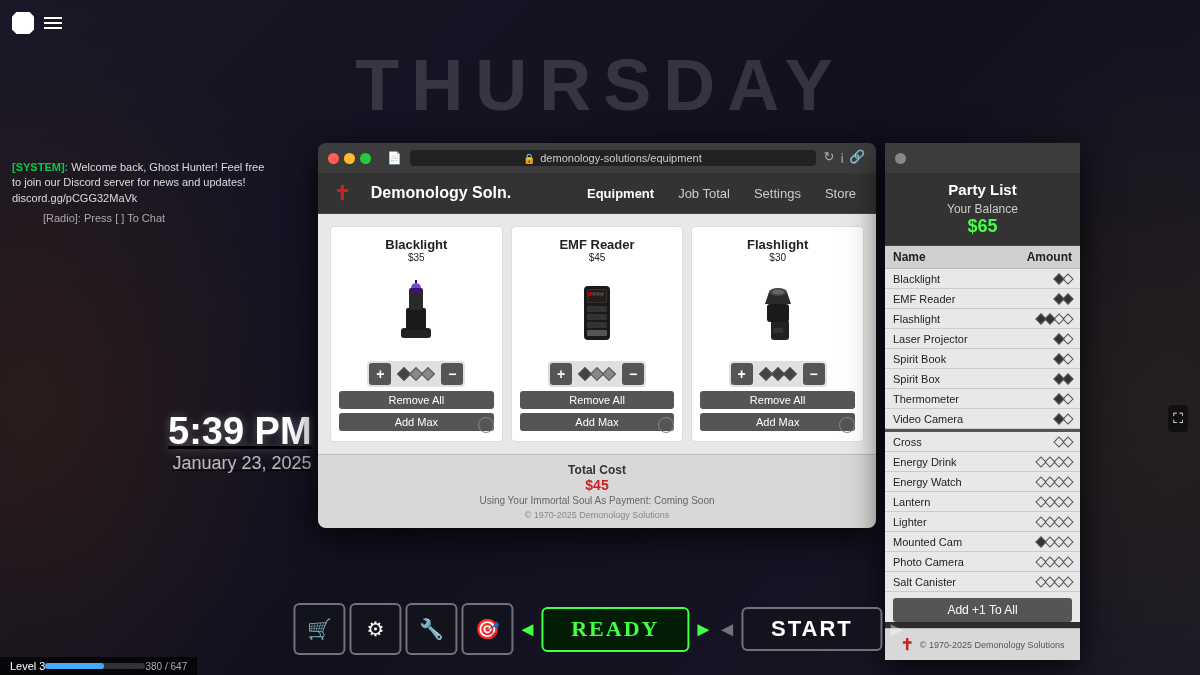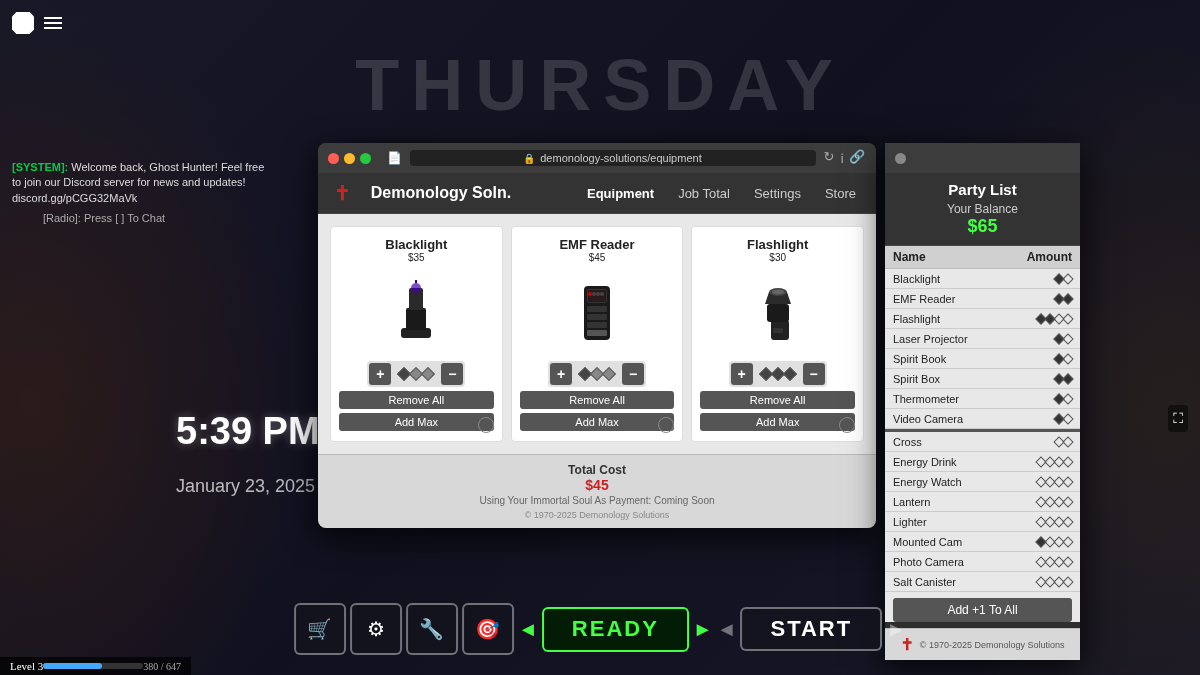--- a/index.html
+++ b/index.html
@@ -89,34 +89,34 @@
       margin-bottom: 6px;
     }
     .msg-prefix-system { color: #00cc44; font-weight: bold; }
     .msg-text { color: #dddddd; }
     .msg-radio { color: #aaaaaa; font-size: 11px; }
     .msg-prefix-radio { color: #aaaaaa; margin-left: 31px; }
 
     
     .clock {
       position: absolute;
-      left: 176px;
+      left: 168px;
       top: 410px;
-      text-align: left;
+      text-align: right;
+      text-decoration: underline;
     }
     .clock-time {
       font-size: 38px;
       font-weight: bold;
       color: white;
       text-shadow: 0 0 10px rgba(255,255,255,0.3);
     }
     .clock-date {
       font-size: 18px;
       color: rgba(255,255,255,0.7);
-      margin-top: 23px;
     }
 
     
     .cross-left {
       position: absolute;
       left: 320px;
       top: 455px;
       color: #cc0000;
       font-size: 30px;
       font-weight: bold;
@@ -429,21 +429,21 @@
       height: 45px;
       padding: 0 28px;
       background: rgba(0,30,0,0.85);
       border: 2px solid #44ff44;
       border-radius: 6px;
       color: #44ff44;
       font-size: 22px;
       font-weight: bold;
       cursor: pointer;
       letter-spacing: 2px;
-      display: flex; align-items: center; justify-content: center;
+      display: flex; align-items: center; justify-content: center; font-family: Liberation Serif, serif;
     }
     .toolbar-start {
       height: 44px;
       padding: 0 28px;
       background: rgba(20,20,30,0.85);
       border: 2px solid rgba(255,255,255,0.4);
       border-radius: 6px;
       color: white;
       font-size: 22px;
       font-weight: bold;
@@ -457,21 +457,21 @@
       font-weight: bold;
     }
     .toolbar-arrow.green { color: #44ff44; }
 
     
     .level-bar {
       position: absolute;
       bottom: 0; left: 0;
       background: rgba(0,0,0,0.7);
       padding: 3px 10px;
-      display: flex; align-items: center;  font-family: Liberation Serif, serif;
+      display: flex; align-items: center; 
     }
     .level-text { color: white; font-size: 11px; }
     .xp-bar-bg {
       width: 100px; height: 6px;
       background: #333;
       border-radius: 3px;
     }
     .xp-bar-fill {
       height: 100%;
       background: #44aaff;

